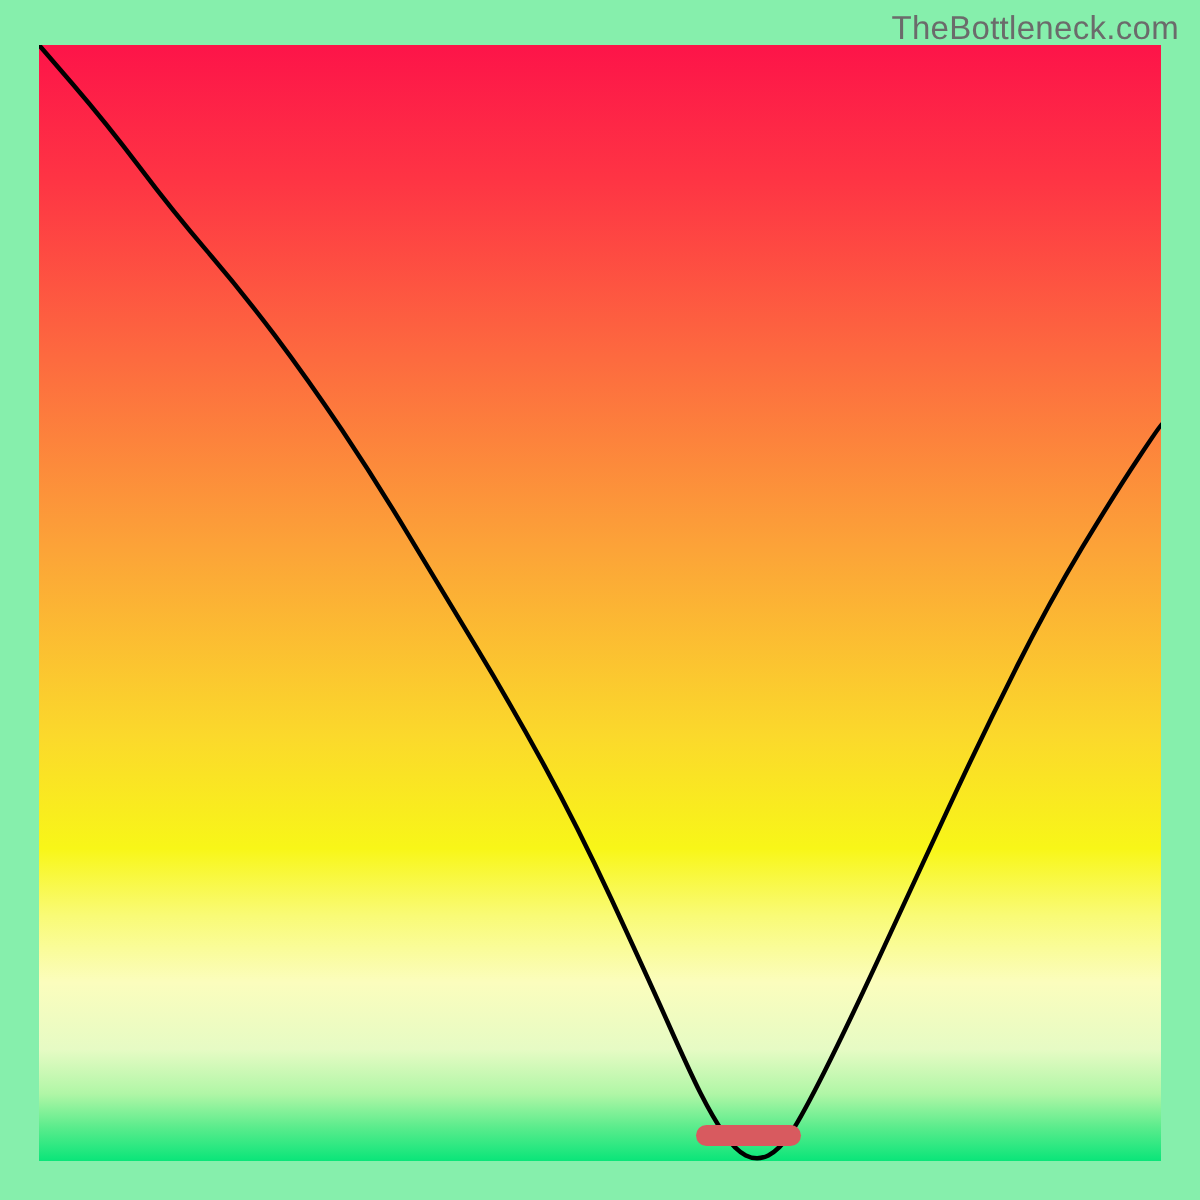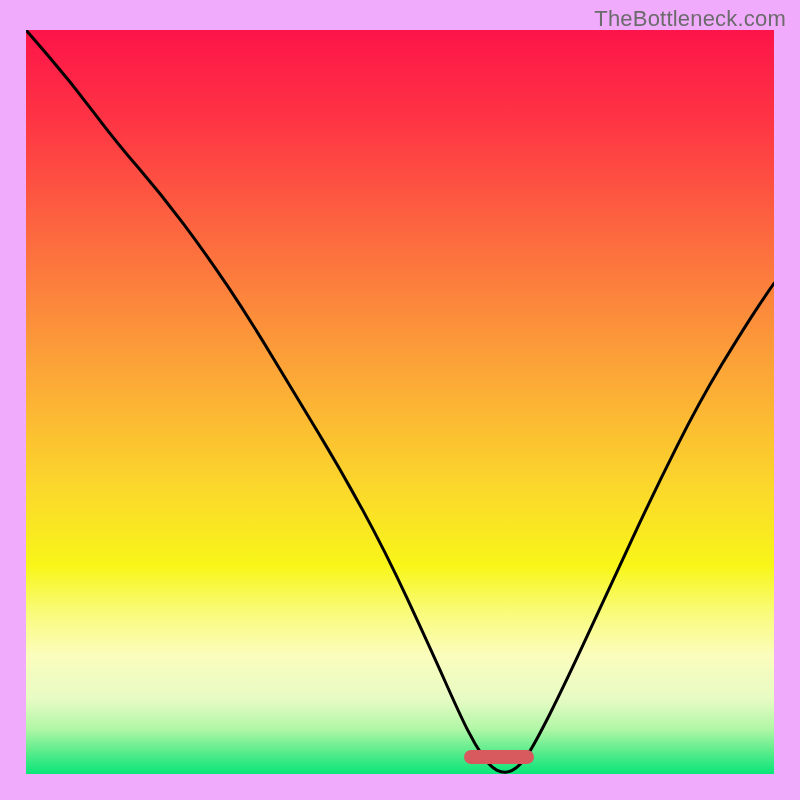--- a/index.html
+++ b/index.html
@@ -8,21 +8,21 @@
     width: 800px;
     height: 800px;
     background: #000;
     overflow: hidden;
     font-family: Arial, Helvetica, sans-serif;
   }
   .frame {
     position: relative;
     width: 800px;
     height: 800px;
-    background: #f0abfc;
+    background: #86efac;
   }
   .watermark {
     position: absolute;
     top: 6px;
     right: 14px;
     color: #6b6b6b;
     font-size: 22px;
     letter-spacing: 0.2px;
     z-index: 10;
   }

